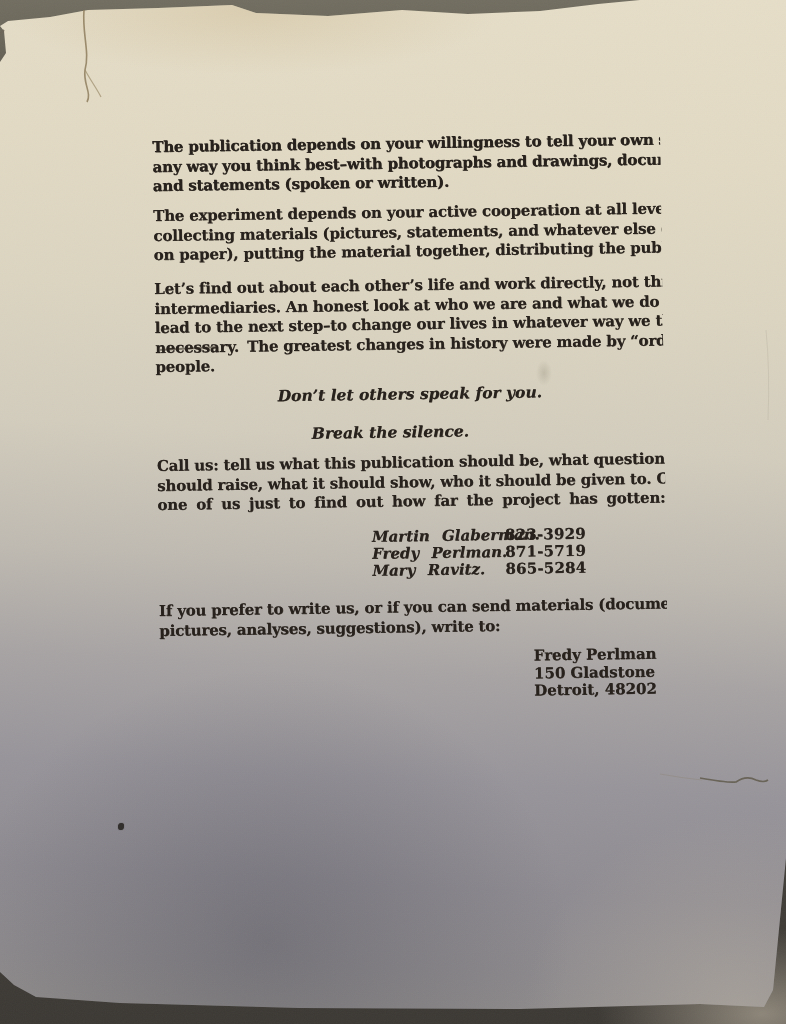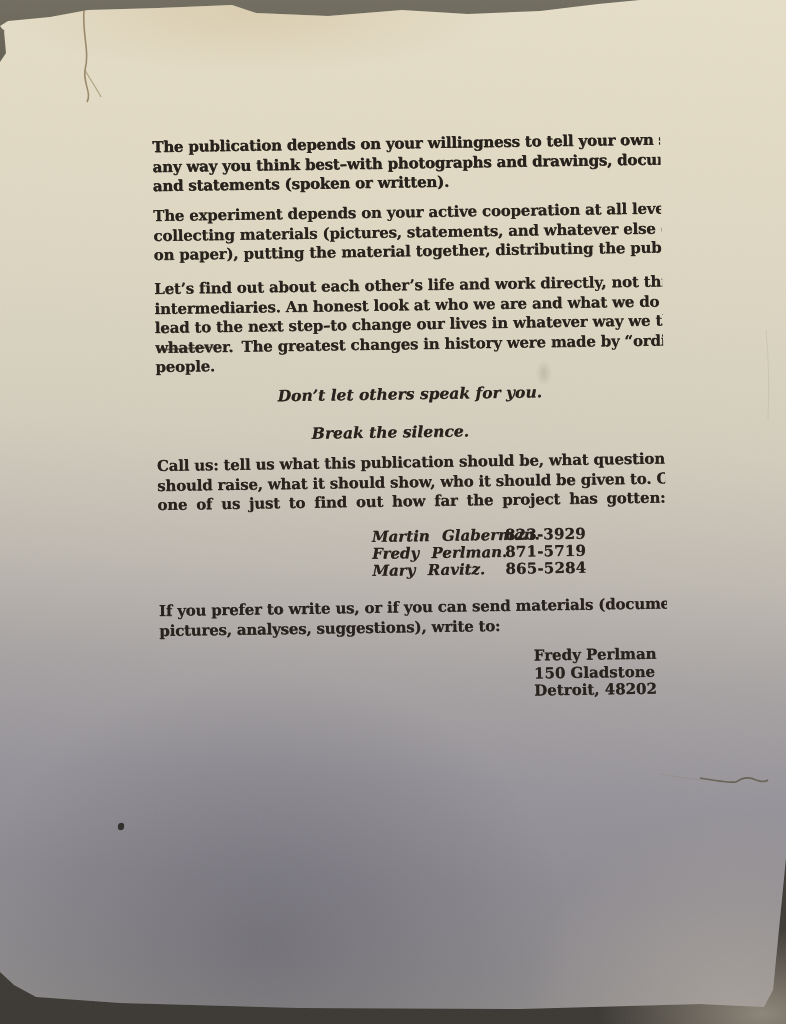--- a/index.html
+++ b/index.html
@@ -107,21 +107,21 @@
       <div class="jline">The experiment depends on your active cooperation at all levels:</div>
       <div class="jline">collecting materials (pictures, statements, and whatever else can be put</div>
       <div class="jline">on paper), putting the material together, distributing the publication.</div>
     </div>
 
     <div class="block para" style="top:280px;">
       <div class="jline">Let’s find out about each other’s life and work directly, not through</div>
       <div class="jline">intermediaries.  An honest look at who we are and what we do will</div>
       <div class="jline">lead to the next step–to change our lives in whatever way we think</div>
       <div class="jline">
-        <span class="overstruck">whatever.</span><span>The greatest changes in history were made by “ordinary”</span>
+        <span class="overstruck">necessary.</span><span>The greatest changes in history were made by “ordinary”</span>
       </div>
       <div class="lastline">people.</div>
     </div>
 
     <div class="block slogan" style="top:388px;">Don’t let others speak for you.</div>
     <div class="block slogan shift" style="top:426px;">Break the silence.</div>
 
     <div class="block para" style="top:457px;">
       <div class="jline">Call us: tell us what this publication should be, what questions it</div>
       <div class="jline">should raise, what it should show, who it should be given to.  Or call</div>

